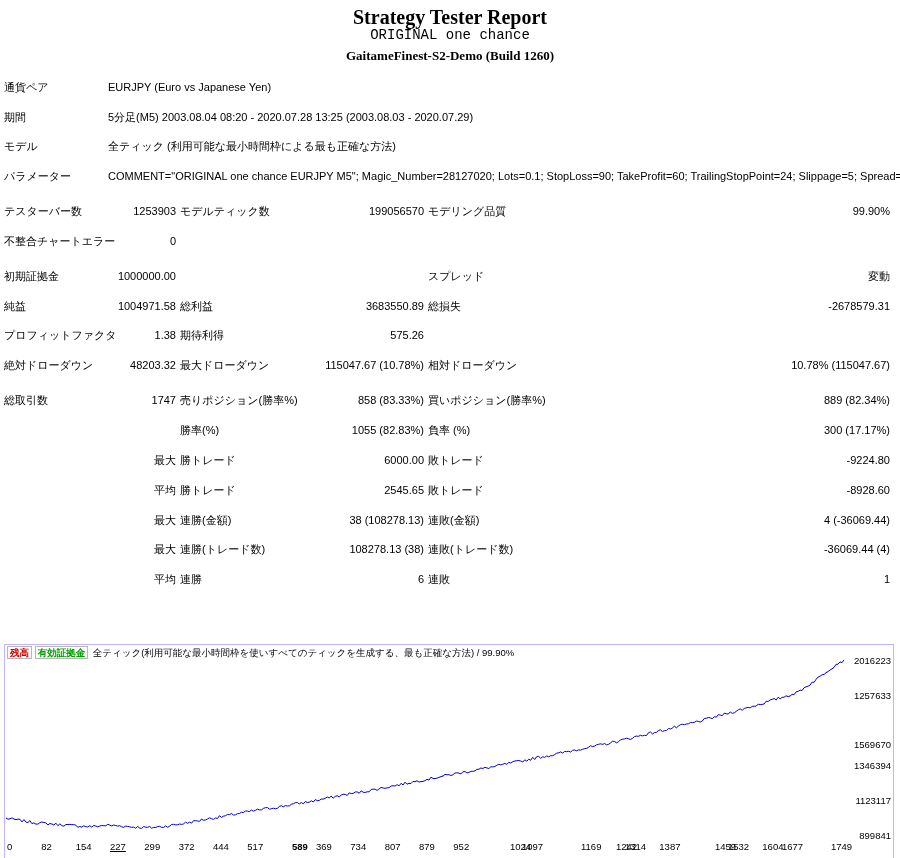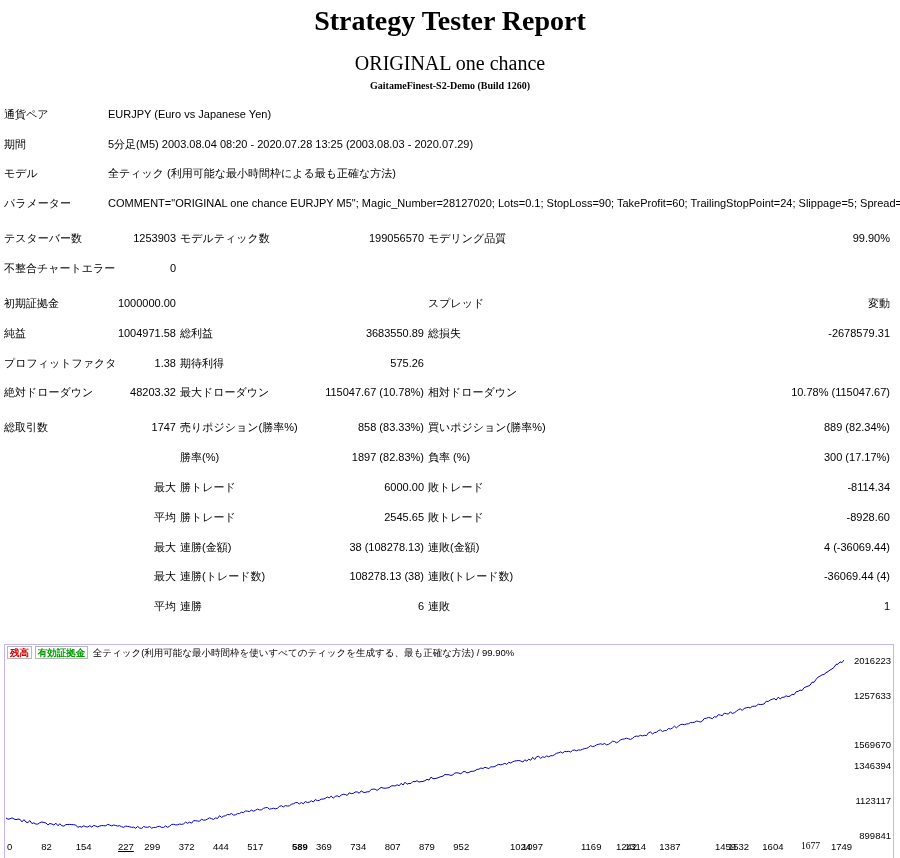--- a/index.html
+++ b/index.html
@@ -10,31 +10,31 @@
     font-size:11px;
     color:#000000;
     overflow:hidden;
   }
   .page{position:relative;width:900px;height:858px;}
 
   
   .header{text-align:center;}
   .h-title{
     font-family:"Liberation Serif",serif;
-    font-size:28px;font-weight:bold;
+    font-size:20px;font-weight:bold;
     margin-top:6px;line-height:1.1;
   }
   .h-sub{
-    font-family:Liberation Serif, serif;
-    font-size:20px;
-    margin-top:15px;line-height:1.1;
+    font-family:Liberation Mono, monospace;
+    font-size:14px;
+    margin-top:0;line-height:1.1;
   }
   .h-build{
     font-family:"Liberation Serif",serif;
-    font-size:10px;font-weight:bold;
+    font-size:13px;font-weight:bold;
     margin-top:6px;line-height:1.1;
   }
 
   
   table.rep{
     border-collapse:collapse;
     width:890px;
     margin-left:4px;
     margin-top:14px;
     table-layout:fixed;
@@ -237,35 +237,35 @@
       <td class="num">889 (82.34%)</td>
     </tr>
     <tr>
           <td class="sp1" colspan="6"></td>
         </tr>
 
     <tr>
       <td></td>
       <td></td>
       <td class="pad-l">勝率(%)</td>
-      <td class="num">1897 (82.83%)</td>
+      <td class="num">1055 (82.83%)</td>
       <td class="pad-l">負率 (%)</td>
       <td class="num">300 (17.17%)</td>
     </tr>
     <tr>
           <td class="sp1" colspan="6"></td>
         </tr>
 
     <tr>
       <td></td>
       <td class="num">最大</td>
       <td class="pad-l">勝トレード</td>
       <td class="num">6000.00</td>
       <td class="pad-l">敗トレード</td>
-      <td class="num">-8114.34</td>
+      <td class="num">-9224.80</td>
     </tr>
     <tr>
           <td class="sp1" colspan="6"></td>
         </tr>
 
     <tr>
       <td></td>
       <td class="num">平均</td>
       <td class="pad-l">勝トレード</td>
       <td class="num">2545.65</td>
@@ -327,38 +327,38 @@
         <div style="top: 35px;">1257633</div>
         <div style="top: 84px;">1569670</div>
         <div style="top: 105px;">1346394</div>
         <div style="top: 140px;">1123117</div>
         <div style="top: 175px;">899841</div>
       </div>
     <div class="xaxis" id="x-labels">
         <span style="left: 2px;">0</span>
         <span style="left: 36.3333px;">82</span>
         <span style="left: 70.6667px;">154</span>
-        <span style="left: 113px; text-decoration: underline;">227</span>
+        <span style="left: 105px; text-decoration: underline;">227</span>
         <span style="left: 139.333px;">299</span>
         <span style="left: 173.667px;">372</span>
         <span style="left: 208px;">444</span>
         <span style="left: 242.333px;">517</span>
         <span style="left: 287px; font-weight: bold;">589</span>
         <span style="left: 311px;">369</span>
         <span style="left: 345.333px;">734</span>
         <span style="left: 379.667px;">807</span>
         <span style="left: 414px;">879</span>
         <span style="left: 448.333px;">952</span>
         <span style="left: 505px;">1024</span>
         <span style="left: 517px;">1097</span>
         <span style="left: 576px;">1169</span>
         <span style="left: 611px;">1242</span>
         <span style="left: 620px;">1314</span>
         <span style="left: 654.333px;">1387</span>
         <span style="left: 710px;">1459</span>
         <span style="left: 723px;">1532</span>
         <span style="left: 757.333px;">1604</span>
-        <span style="left: 796px; font-family: Liberation Serif, serif;">1677</span>
+        <span style="left: 777px;">1677</span>
         <span style="left: 826px;">1749</span>
       </div>
   </div>
 
 </div>
 
 </body></html>

